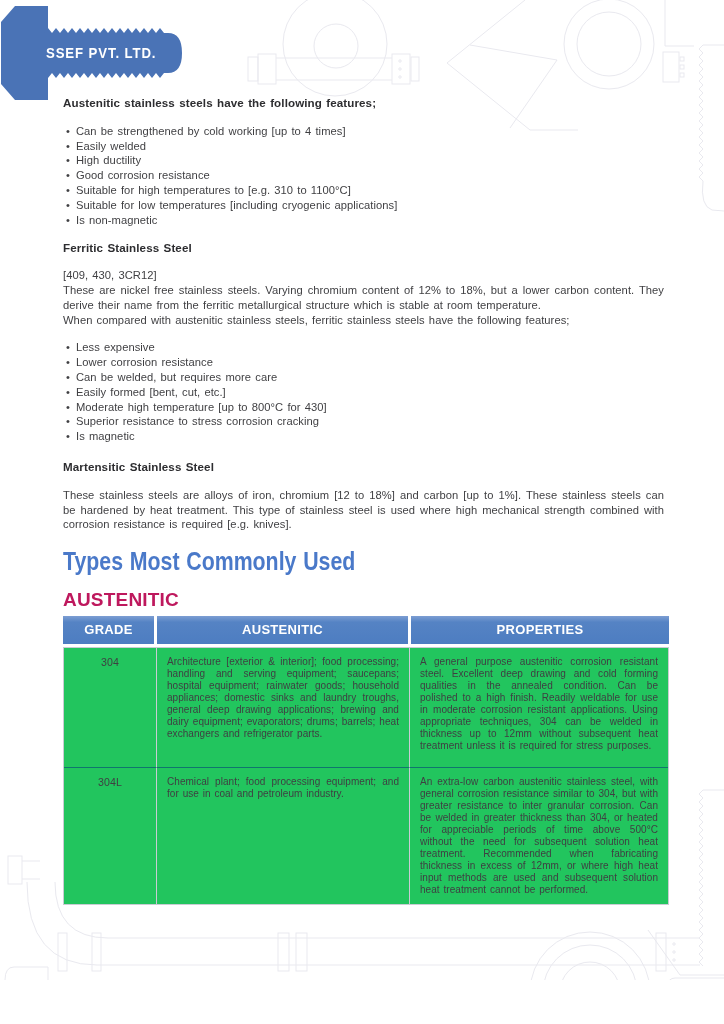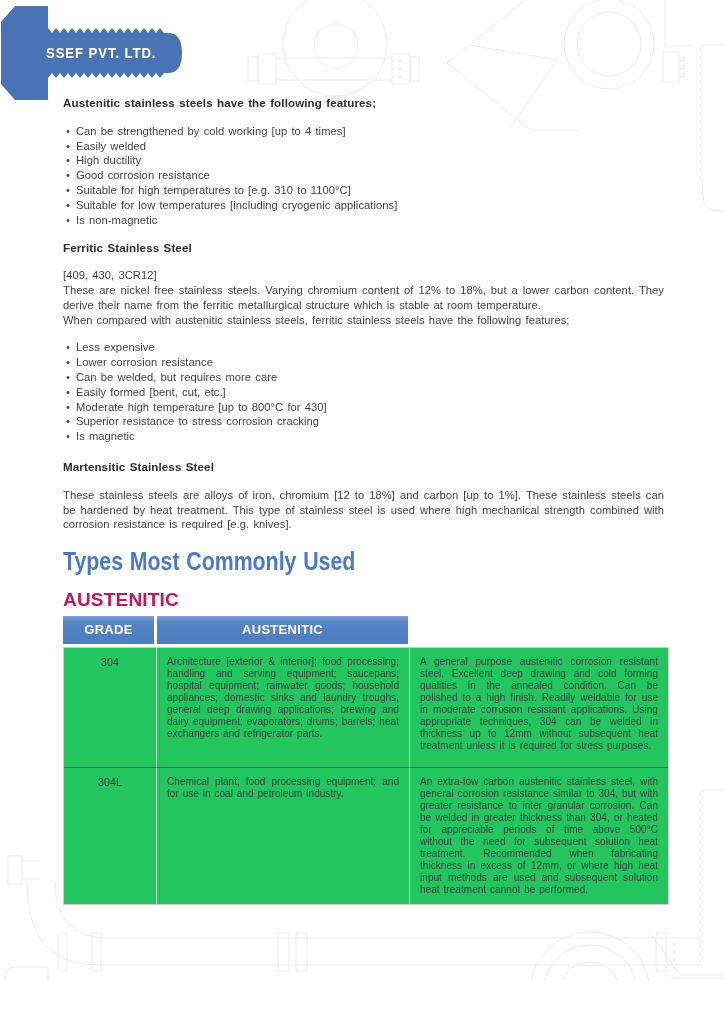--- a/index.html
+++ b/index.html
@@ -179,20 +179,21 @@
     <p class="para just">These stainless steels are alloys of iron, chromium [12 to 18%] and carbon [up to 1%]. These stainless steels can be hardened by heat treatment. This type of stainless steel is used where high mechanical strength combined with corrosion resistance is required [e.g. knives].</p>
 
     <h1 class="types-head">Types Most Commonly Used</h1>
 
     <div class="sub-label">AUSTENITIC</div>
 
     <div class="tbl">
       <div class="thead">
         <div class="th c1">GRADE</div>
         <div class="th c2">AUSTENITIC</div>
+        <div class="th c3">PROPERTIES</div>
       </div>
       <div class="tbody">
         <div class="trow row-1">
           <div class="td c1 grade">304</div>
           <div class="td c2 just">Architecture [exterior &amp; interior]; food processing; handling and serving equipment; saucepans; hospital equipment; rainwater goods; household appliances; domestic sinks and laundry troughs, general deep drawing applications; brewing and dairy equipment; evaporators; drums; barrels; heat exchangers and refrigerator parts.</div>
           <div class="td c3 just">A general purpose austenitic corrosion resistant steel. Excellent deep drawing and cold forming qualities in the annealed condition. Can be polished to a high finish. Readily weldable for use in moderate corrosion resistant applications. Using appropriate techniques, 304 can be welded in thickness up to 12mm without subsequent heat treatment unless it is required for stress purposes.</div>
         </div>
         <div class="trow row-2">
           <div class="td c1 grade">304L</div>
           <div class="td c2 just">Chemical plant; food processing equipment; and for use in coal and petroleum industry.</div>

